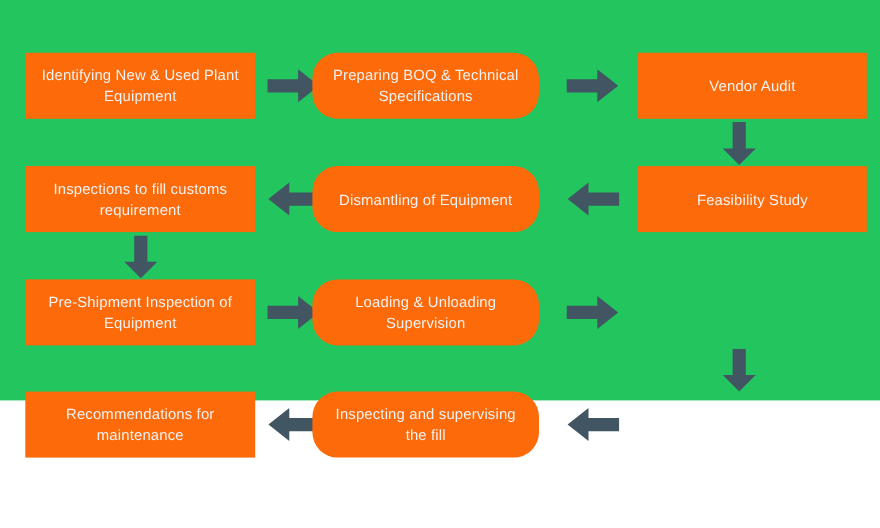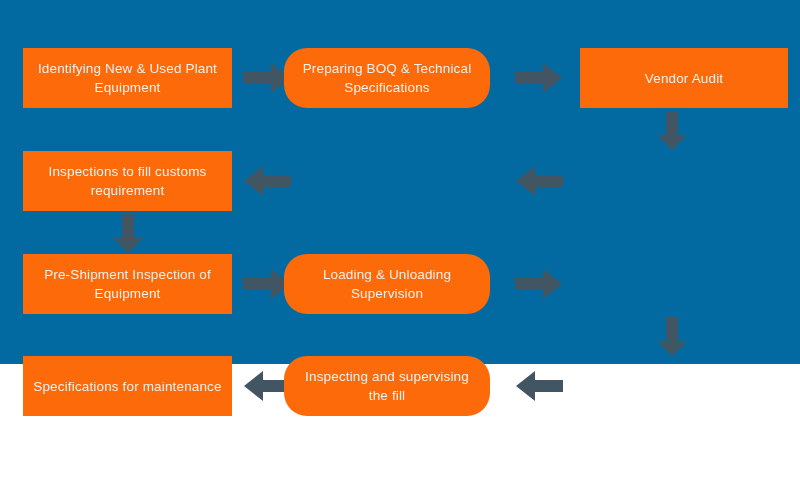--- a/index.html
+++ b/index.html
@@ -10,21 +10,21 @@
   body {
     width: 800px;
     height: 480px;
     font-family: "Liberation Sans", sans-serif;
     overflow: hidden;
   }
   #canvas {
     position: relative;
     width: 800px;
     height: 364px;
-    background: #0369a1;
+    background: #22c55e;
   }
   .node {
     position: absolute;
     background: #FC6A09;
     color: #F2F2F2;
     display: flex;
     align-items: center;
     justify-content: center;
     text-align: center;
     font-size: 13.5px;
@@ -108,27 +108,33 @@
   <div class="node r2 c1">
     <span>Inspections to fill customs requirement</span>
   </div>
 
   <div class="arrow h-arrow ha-12 hr2">
     <svg width="48" height="34" viewBox="0 0 48 34" aria-hidden="true">
       <path d="M48 11 L20 11 L20 2 L1 17 L20 32 L20 23 L48 23 Z" fill="#425563"></path>
     </svg>
   </div>
 
+  <div class="node r2 c2">
+    <span>Dismantling of Equipment</span>
+  </div>
 
   <div class="arrow h-arrow ha-23 hr2">
     <svg width="48" height="34" viewBox="0 0 48 34" aria-hidden="true">
       <path d="M48 11 L20 11 L20 2 L1 17 L20 32 L20 23 L48 23 Z" fill="#425563"></path>
     </svg>
   </div>
 
+  <div class="node r2 c3">
+    <span>Feasibility Study</span>
+  </div>
 
   <div class="arrow v-arrow va-c1-r2r3">
     <svg width="34" height="40" viewBox="0 0 34 40" aria-hidden="true">
       <path d="M11 0 L23 0 L23 24 L32 24 L17 39 L2 24 L11 24 Z" fill="#425563"></path>
     </svg>
   </div>
 
   <div class="node r3 c1">
     <span>Pre-Shipment Inspection of Equipment</span>
   </div>
@@ -150,21 +156,21 @@
   </div>
 
 
   <div class="arrow v-arrow va-c3-r3r4">
     <svg width="34" height="40" viewBox="0 0 34 40" aria-hidden="true">
       <path d="M11 0 L23 0 L23 24 L32 24 L17 39 L2 24 L11 24 Z" fill="#425563"></path>
     </svg>
   </div>
 
   <div class="node r4 c1">
-    <span>Specifications for maintenance</span>
+    <span>Recommendations for maintenance</span>
   </div>
 
   <div class="arrow h-arrow ha-12 hr4">
     <svg width="48" height="34" viewBox="0 0 48 34" aria-hidden="true">
       <path d="M48 11 L20 11 L20 2 L1 17 L20 32 L20 23 L48 23 Z" fill="#425563"></path>
     </svg>
   </div>
 
   <div class="node r4 c2">
     <span>Inspecting and supervising the fill</span>

